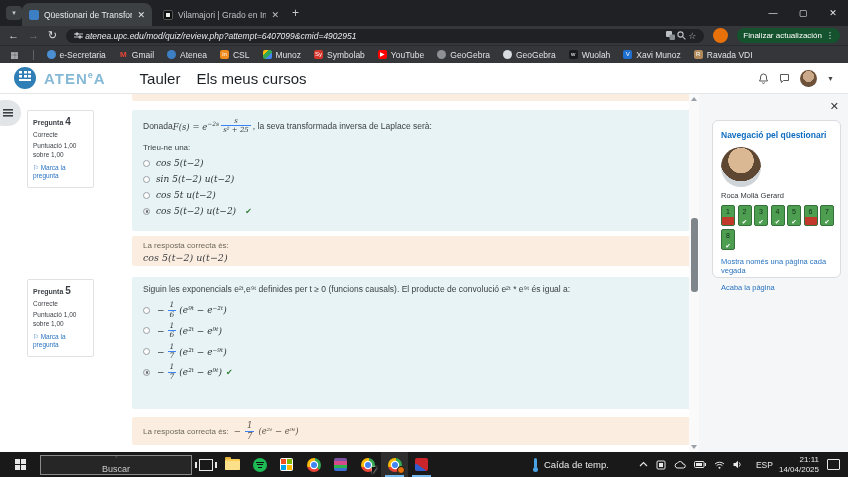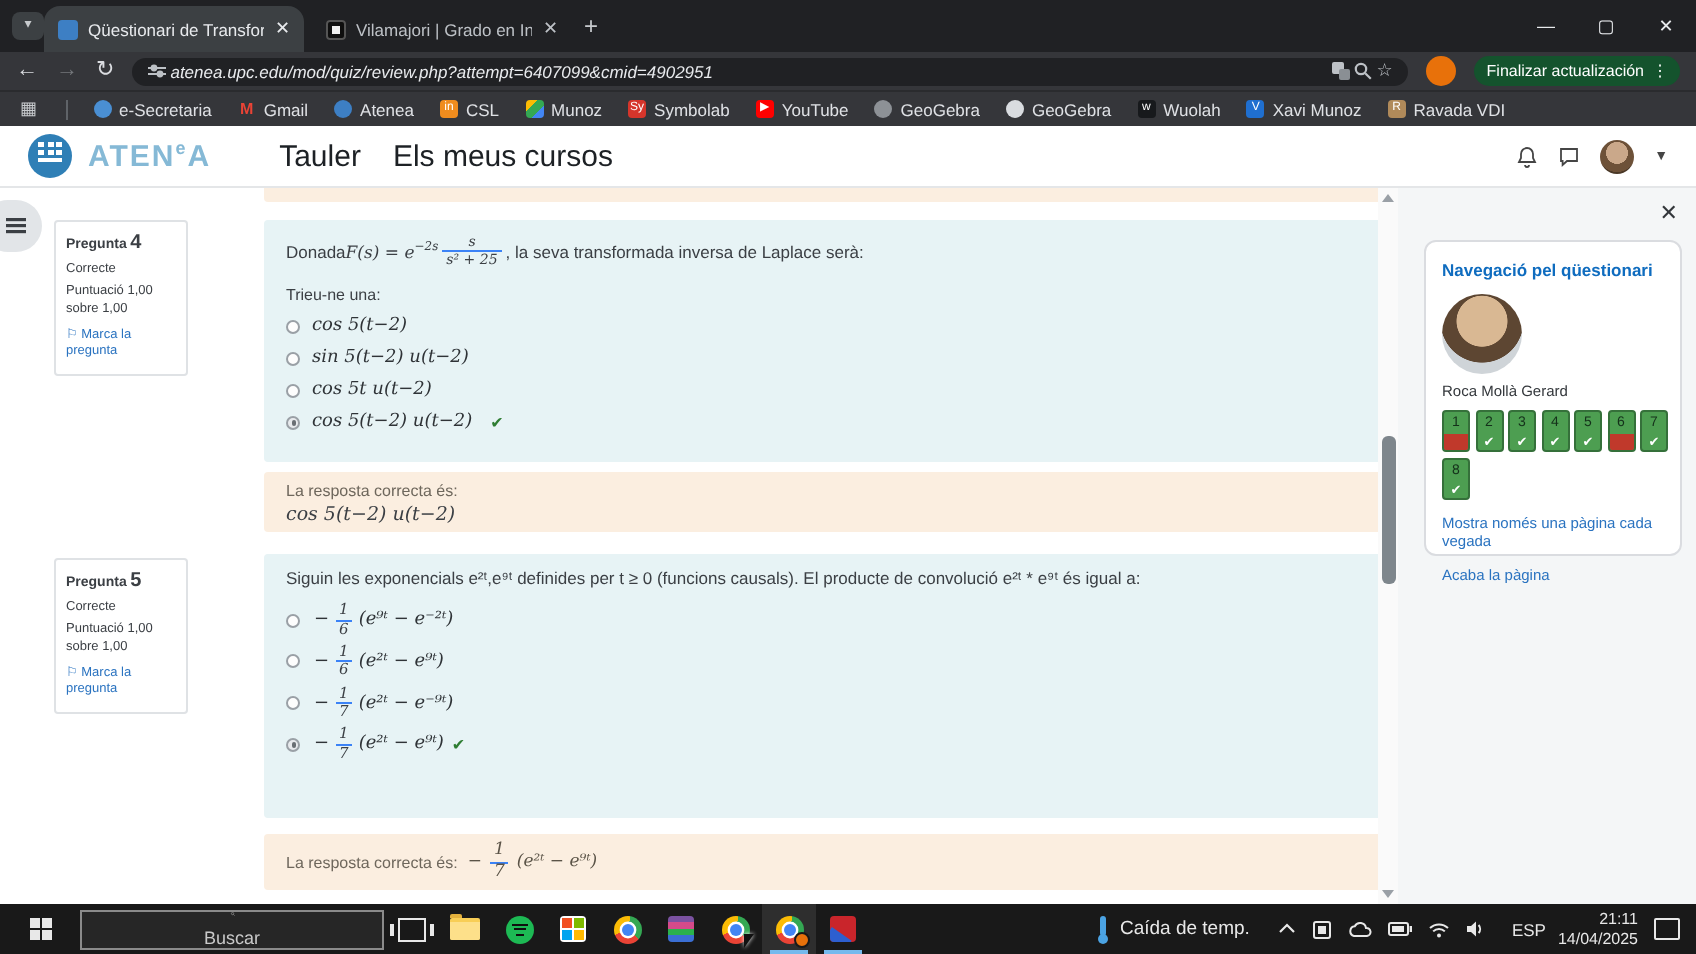--- a/index.html
+++ b/index.html
@@ -183,21 +183,21 @@
     background:linear-gradient(#7b52a1 0 25%, #d44a8a 25% 50%, #2bb24c 50% 75%, #3b6fd4 75%); }
   .cursor-ov { position:absolute; right:4px; bottom:3px; width:0; height:0; border-left:5px solid #111;
     border-bottom:7px solid transparent; filter:drop-shadow(0 0 1px #fff); }
   .badge-orange { position:absolute; right:3px; bottom:3px; width:8px; height:8px; border-radius:50%; background:#e8710a; border:1px solid #191919; }
   .redapp { width:13px; height:13px; border-radius:2px; background:#c9252b; position:relative; overflow:hidden; }
   .redapp::after { content:""; position:absolute; left:-3px; bottom:-5px; width:12px; height:10px; background:#2d5fd0; transform:rotate(35deg); }
   .tb-spacer { flex:1; }
   .thermo { width:8px; height:14px; position:relative; margin-right:4px; }
   .thermo::before { content:""; position:absolute; left:2.5px; top:0; width:3px; height:10px; background:#4ba3e3; border-radius:2px; }
   .thermo::after { content:""; position:absolute; left:1.5px; bottom:0; width:5px; height:5px; border-radius:50%; background:#4ba3e3; }
-  .temp-label { font-size:9.5px; margin-right:14px;text-align:center; }
+  .temp-label { font-size:9.5px; margin-right:30px;text-align:center; }
   .tray { display:flex; align-items:center; gap:8px; margin-right:8px; }
   .tray svg { display:block; }
   .tb-lang { font-size:8.5px; margin:0 6px; }
   .tb-clock { font-size:8px; text-align:right; line-height:1.25; margin-right:8px; }
   .action-center { width:13px; height:11px; border:1px solid #e8e8e8; border-radius:1px; position:relative; margin-right:8px; }
 </style>
 </head>
 <body>
 
 <div class="screen">

